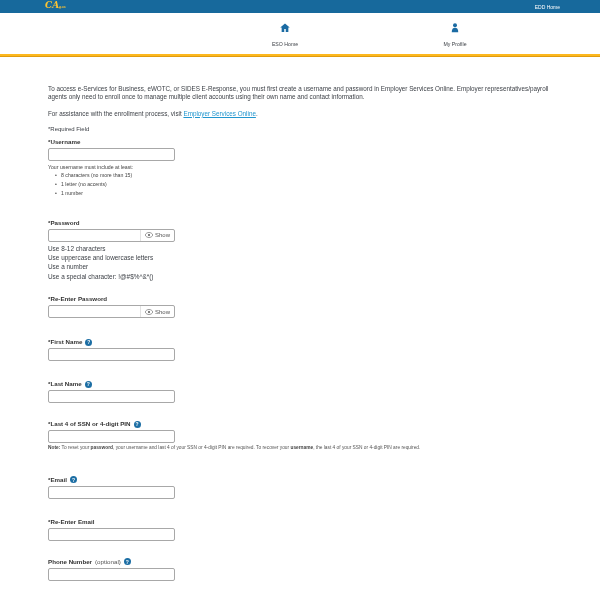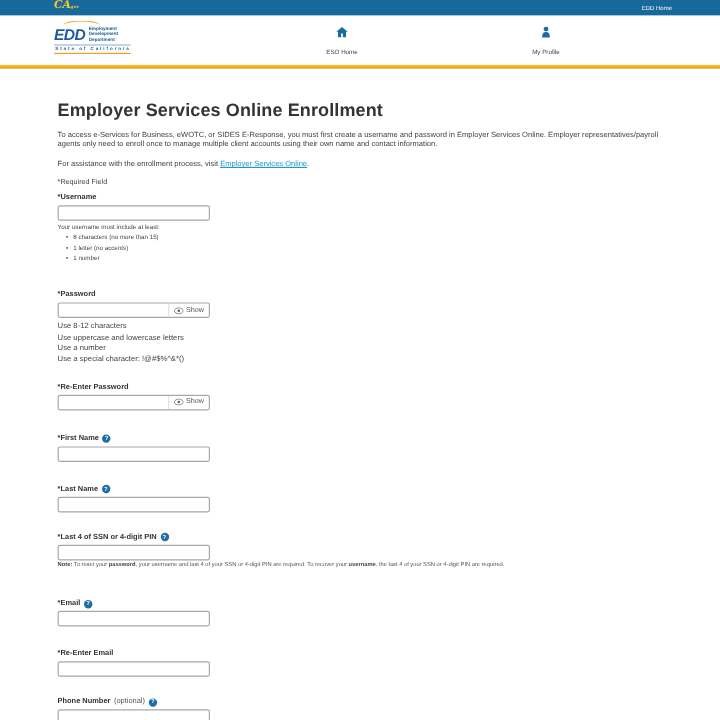--- a/index.html
+++ b/index.html
@@ -124,32 +124,20 @@
 <body>
 
 <div class="canvas">
 
   <div class="topbar">
     <div class="ca-logo"><span>CA</span><span class="gov">.gov</span></div>
     <a class="topbar-link">EDD Home</a>
   </div>
 
   <div class="header-band">
-    <div class="edd-logo">
-      <div class="edd-swoosh"></div>
-      <div class="edd-row">
-        <span class="edd-word">EDD</span>
-        <span class="edd-dept">
-          <span>Employment</span>
-          <span>Development</span>
-          <span>Department</span>
-        </span>
-      </div>
-      <div class="edd-state">State of California</div>
-    </div>
 
     <div class="hdr-nav-item nav-eso">
       <span class="nav-icon">
         <svg width="12" height="12" viewBox="0 0 24 24">
             <path d="M12 3 2.5 11h2.8v9h5.2v-6h3v6h5.2v-9h2.8L12 3z" fill="#1b6ba3"></path>
             <path d="M9.2 13.2h5.6v1.2H9.2z" fill="#ffffff" opacity="0"></path>
           </svg>
       </span>
       <span class="nav-label">ESO Home</span>
     </div>
@@ -162,21 +150,20 @@
           </svg>
       </span>
       <span class="nav-label">My Profile</span>
     </div>
   </div>
 
   <div class="gold-rule"></div>
 
   <div class="content">
 
-    <h1 class="page-title">Employer Services Online Enrollment</h1>
 
     <p class="intro">To access e-Services for Business, eWOTC, or SIDES E-Response, you must first create a username and password in Employer Services Online. Employer representatives/payroll agents only need to enroll once to manage multiple client accounts using their own name and contact information.</p>
 
     <p class="assist"><span>For assistance with the enrollment process, visit </span><a>Employer Services Online</a><span>.</span></p>
 
     <p class="required-note">*Required Field</p>
 
     <div class="group mb-username">
       <div class="group-label">*Username</div>
       <input class="text-input" type="text" value="" style="">

